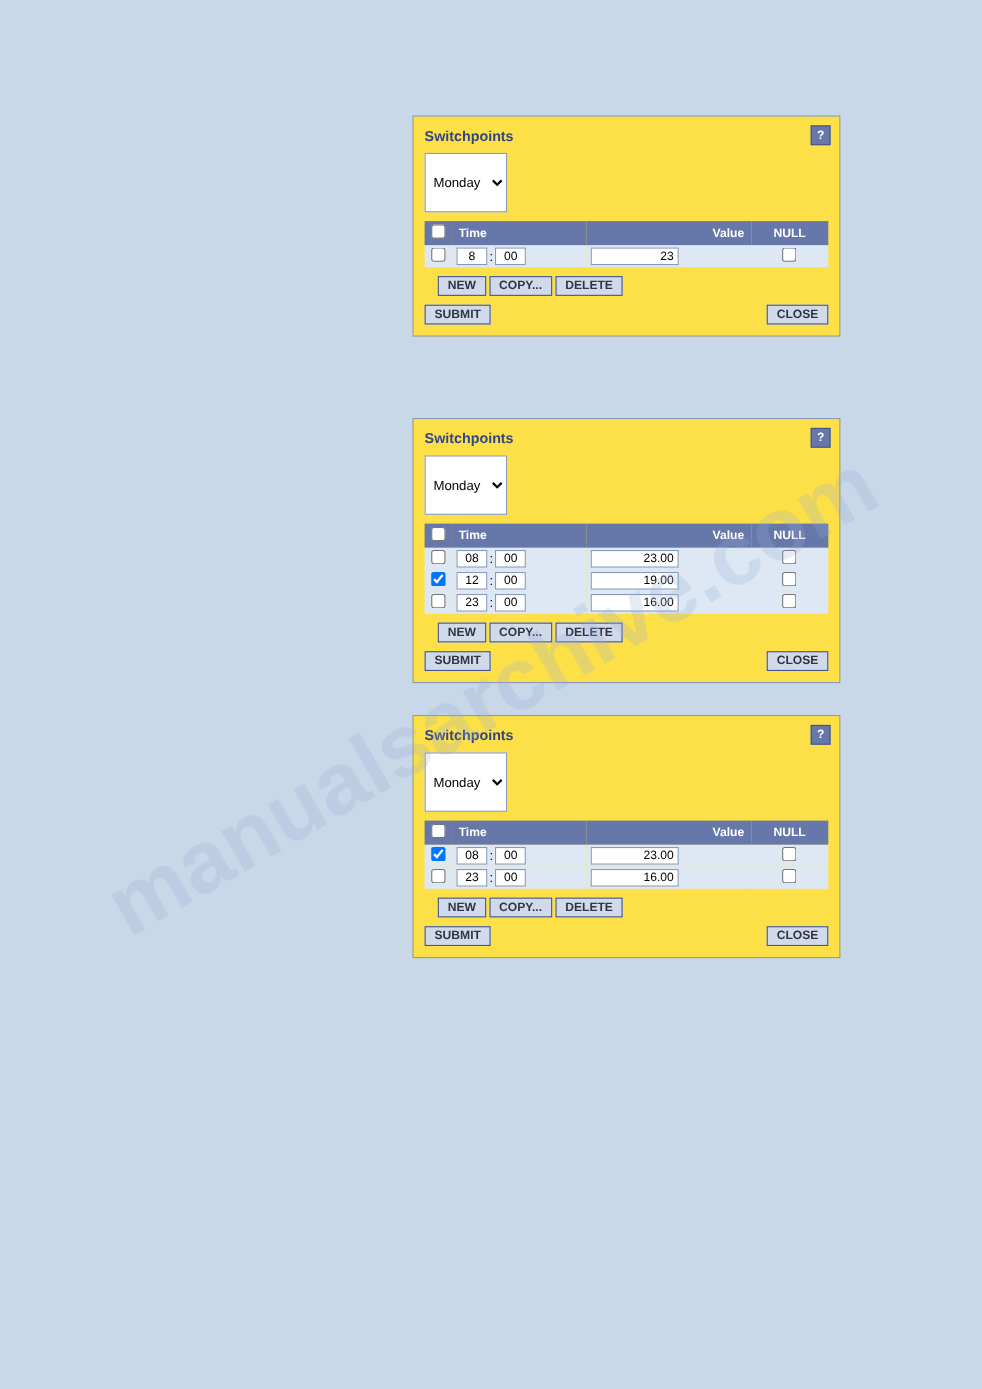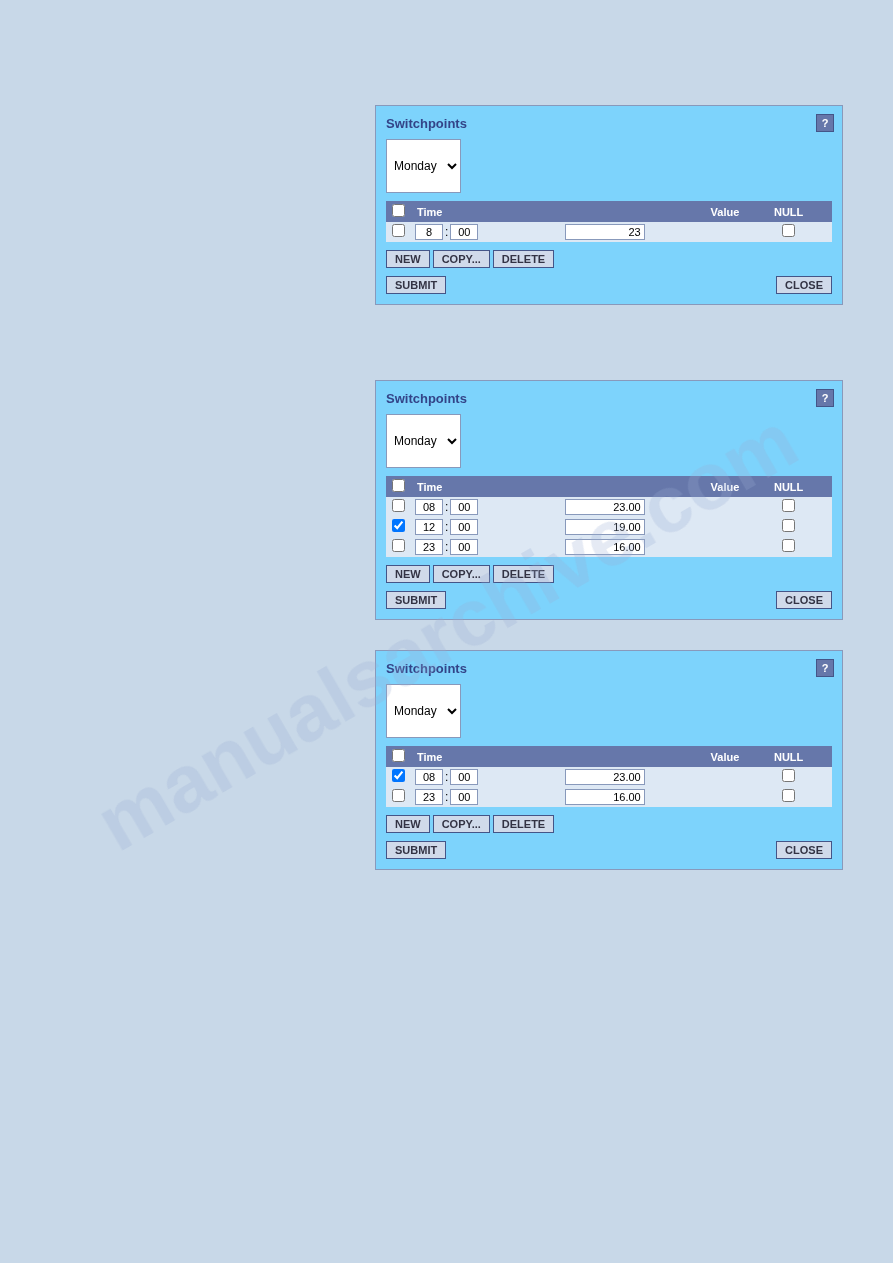--- a/index.html
+++ b/index.html
@@ -20,25 +20,25 @@
       font-size: 80px;
       color: rgba(150, 170, 210, 0.25);
       font-family: Arial, sans-serif;
       font-weight: bold;
       pointer-events: none;
       z-index: 1000;
       white-space: nowrap;
     }
 
     .panel {
-      background: #7dd3fc;
+      background: #fde047;
       border: 1px solid #8899bb;
       padding: 10px;
       margin-left: 375px;
-      width: 468px;
+      width: 389px;
       position: absolute;
     }
 
     .panel-title {
       font-size: 13px;
       font-weight: bold;
       color: #334488;
       margin-bottom: 8px;
     }
 
@@ -124,20 +124,21 @@
       background: white;
       padding: 1px 3px;
       font-size: 11px;
       text-align: right;
     }
 
     .action-buttons {
       display: flex;
       gap: 3px;
       margin-bottom: 8px;
+      margin-left: 12px;
     }
 
     .btn {
       padding: 2px 8px;
       font-size: 11px;
       font-weight: bold;
       border: 1px solid #445588;
       background: #d0daea;
       color: #334;
       cursor: pointer;

